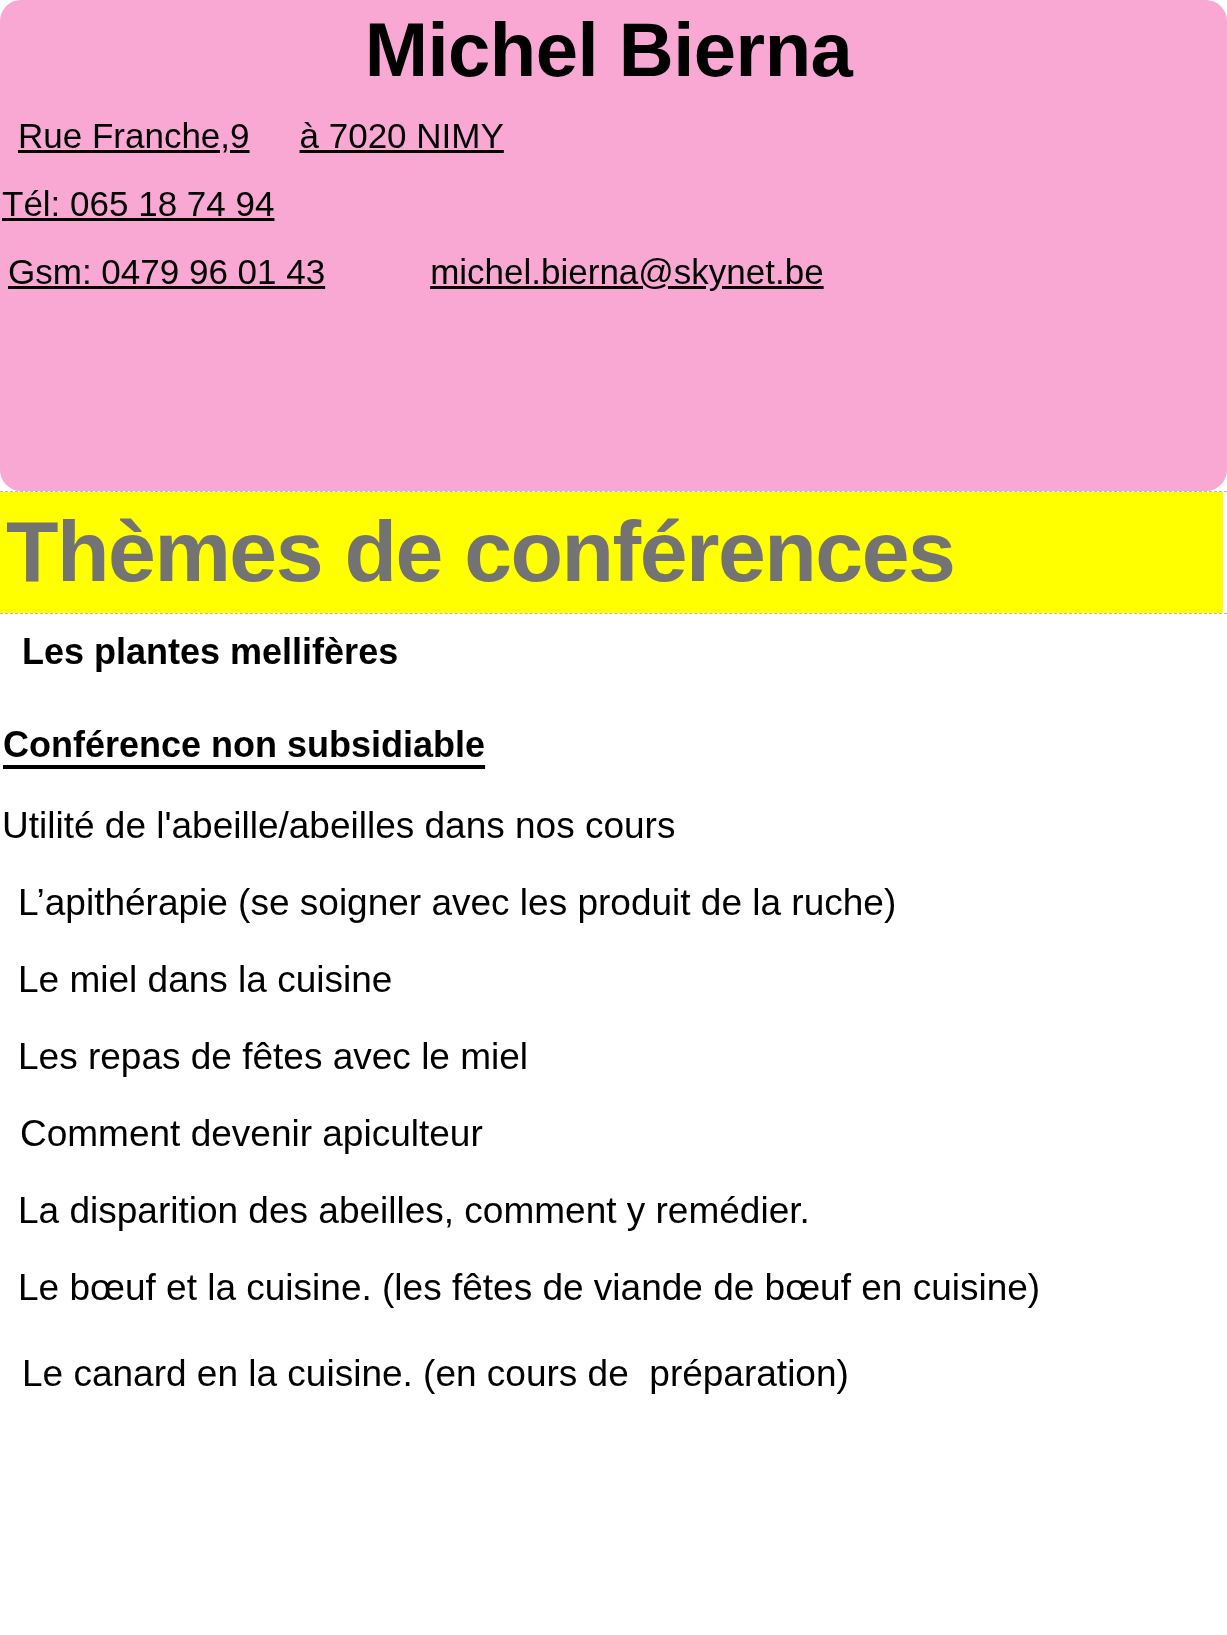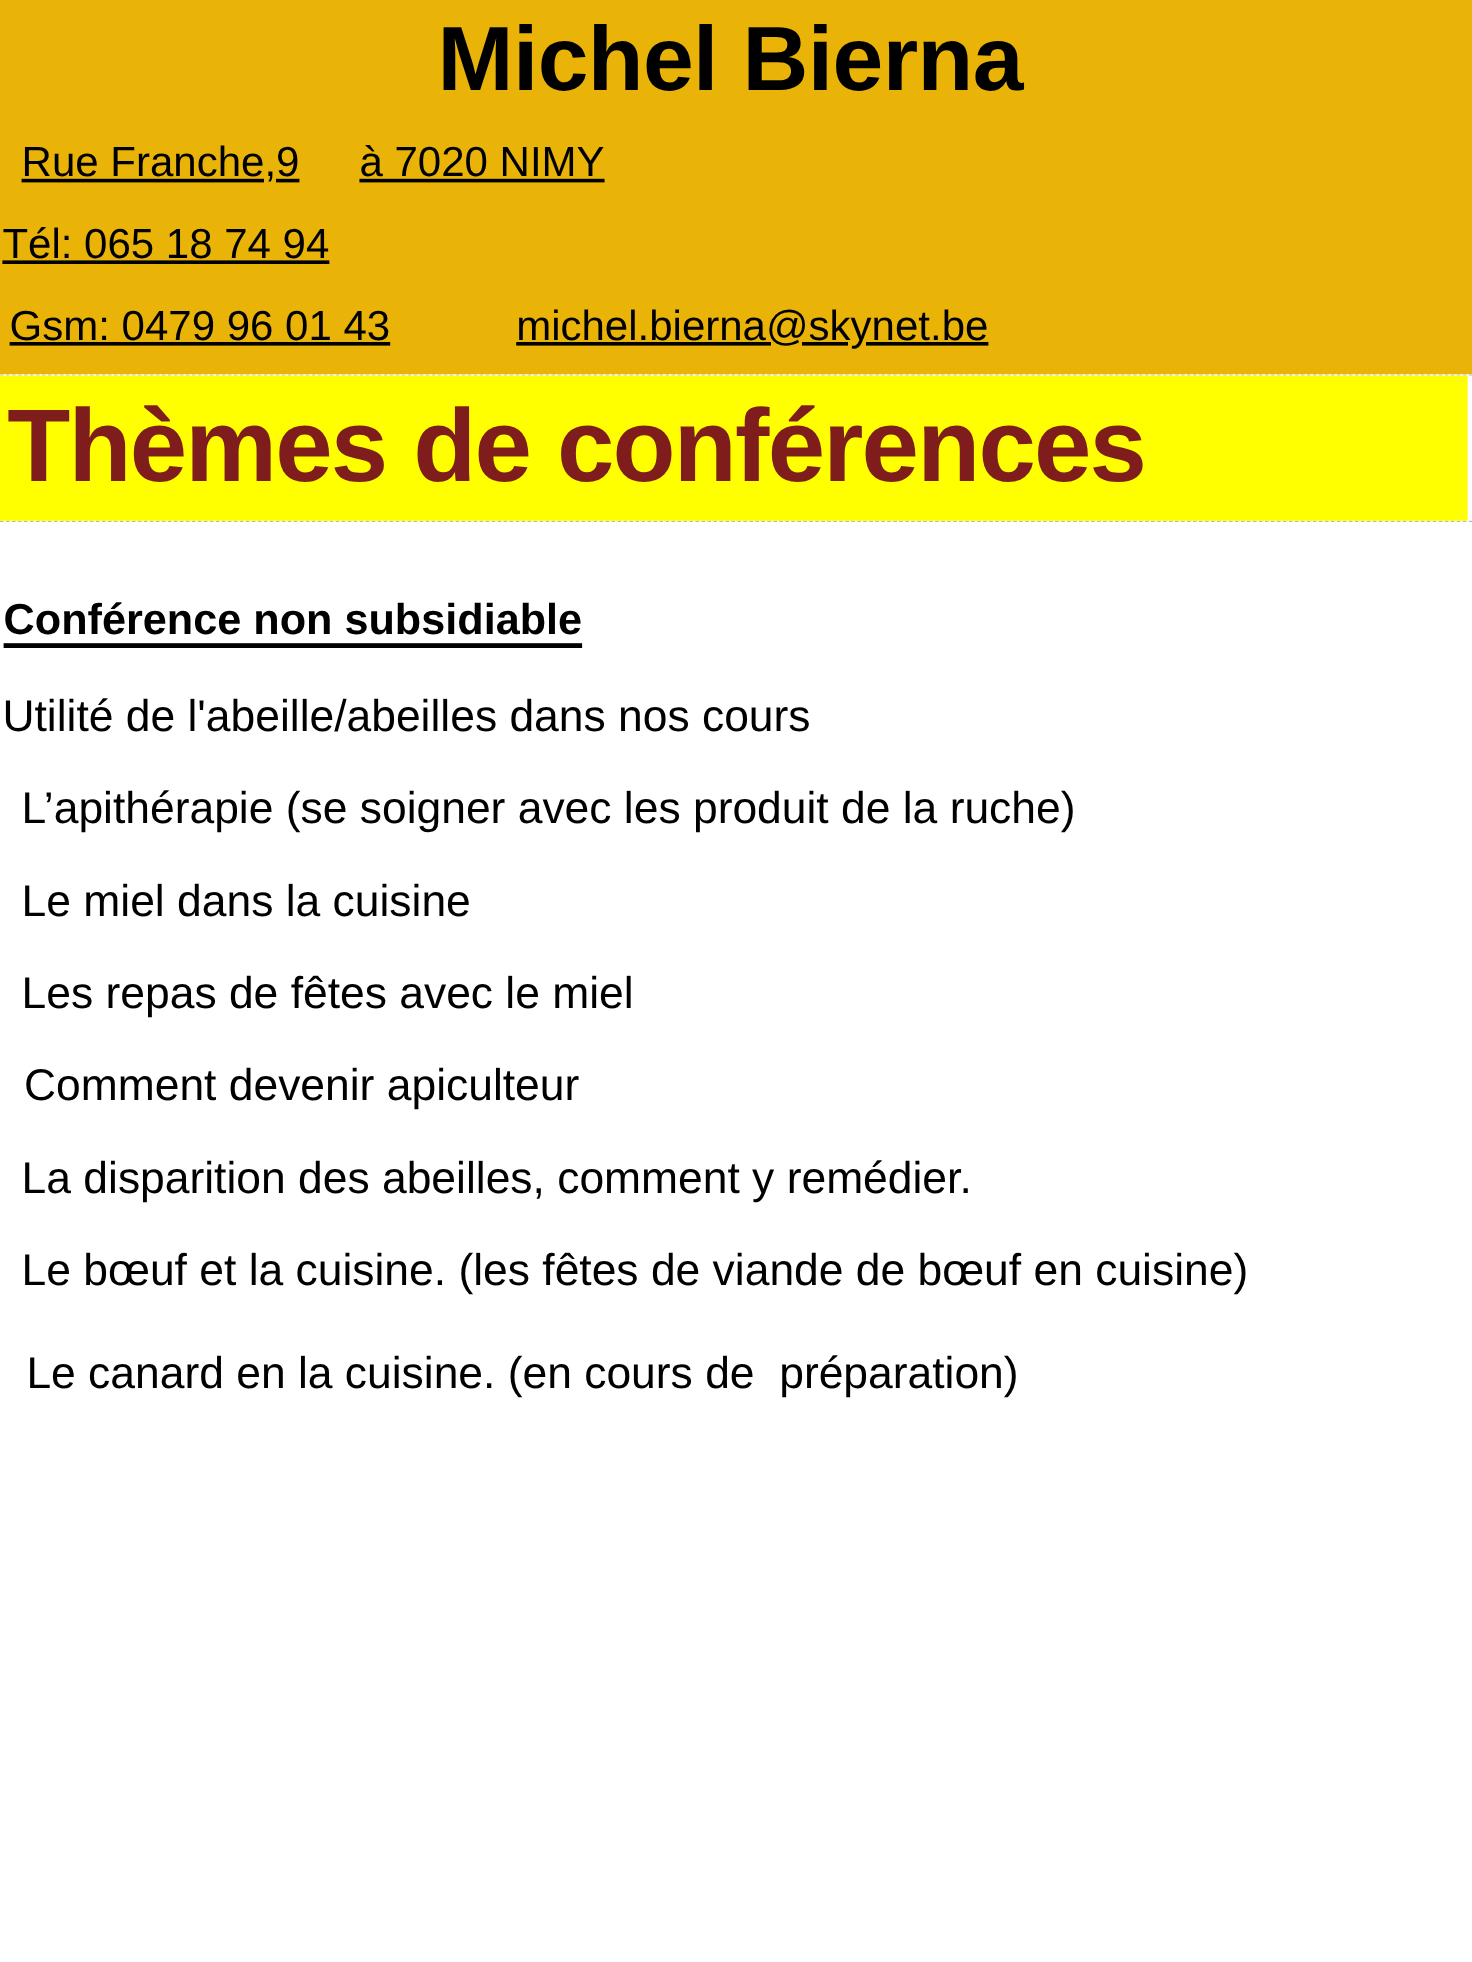--- a/index.html
+++ b/index.html
@@ -12,26 +12,27 @@
     height: 1635px;
     background: #ffffff;
     font-family: "Liberation Sans", sans-serif;
     color: #000000;
     overflow: hidden;
     position: relative;
   }
 
   
   .header-band {
-    background: #eab308;
+    background: #f9a8d4;
     width: 1227px;
-    height: 312px;
+    height: 491px;
     box-sizing: border-box;
     padding: 0;
     position: relative;
+    border-radius: 21px;
   }
   .doc-title {
     font-family: "Liberation Sans", sans-serif;
     font-weight: bold;
     font-size: 76px;
     line-height: 1.0;
     letter-spacing: -0.5px;
     text-align: center;
     padding-top: 12px;
     margin: 0 0 0 -10px;
@@ -78,21 +79,21 @@
   .banner-title {
     position: absolute;
     left: 6px;
     top: 2px;
     font-family: "Liberation Sans", sans-serif;
     font-weight: bold;
     font-size: 86px;
     line-height: 115px;
     letter-spacing: -1.5px;
     white-space: nowrap;
-    color: #7f1d1d;
+    color: #737373;
   }
 
   
   .body-area {
     padding-top: 6px;
   }
   .sub-head {
     font-size: 36px;
     font-weight: bold;
     line-height: 1.0;
@@ -159,20 +160,21 @@
   </div>
 </div>
 
 <div class="banner-wrap">
   <div class="banner-fill"></div>
   <div class="banner-title">Thèmes de conférences</div>
 </div>
 
 <div class="body-area">
 
+  <div class="sub-head">Les plantes mellifères</div>
 
   <div>
     <span class="sub-head-2">Conférence non subsidiable</span>
   </div>
 
   <ul class="topic-list">
     <li class="topic first-topic">Utilité de l'abeille/abeilles dans nos cours</li>
     <li class="topic">L’apithérapie (se soigner avec les produit de la ruche)</li>
     <li class="topic">Le miel dans la cuisine</li>
     <li class="topic">Les repas de fêtes avec le miel</li>

